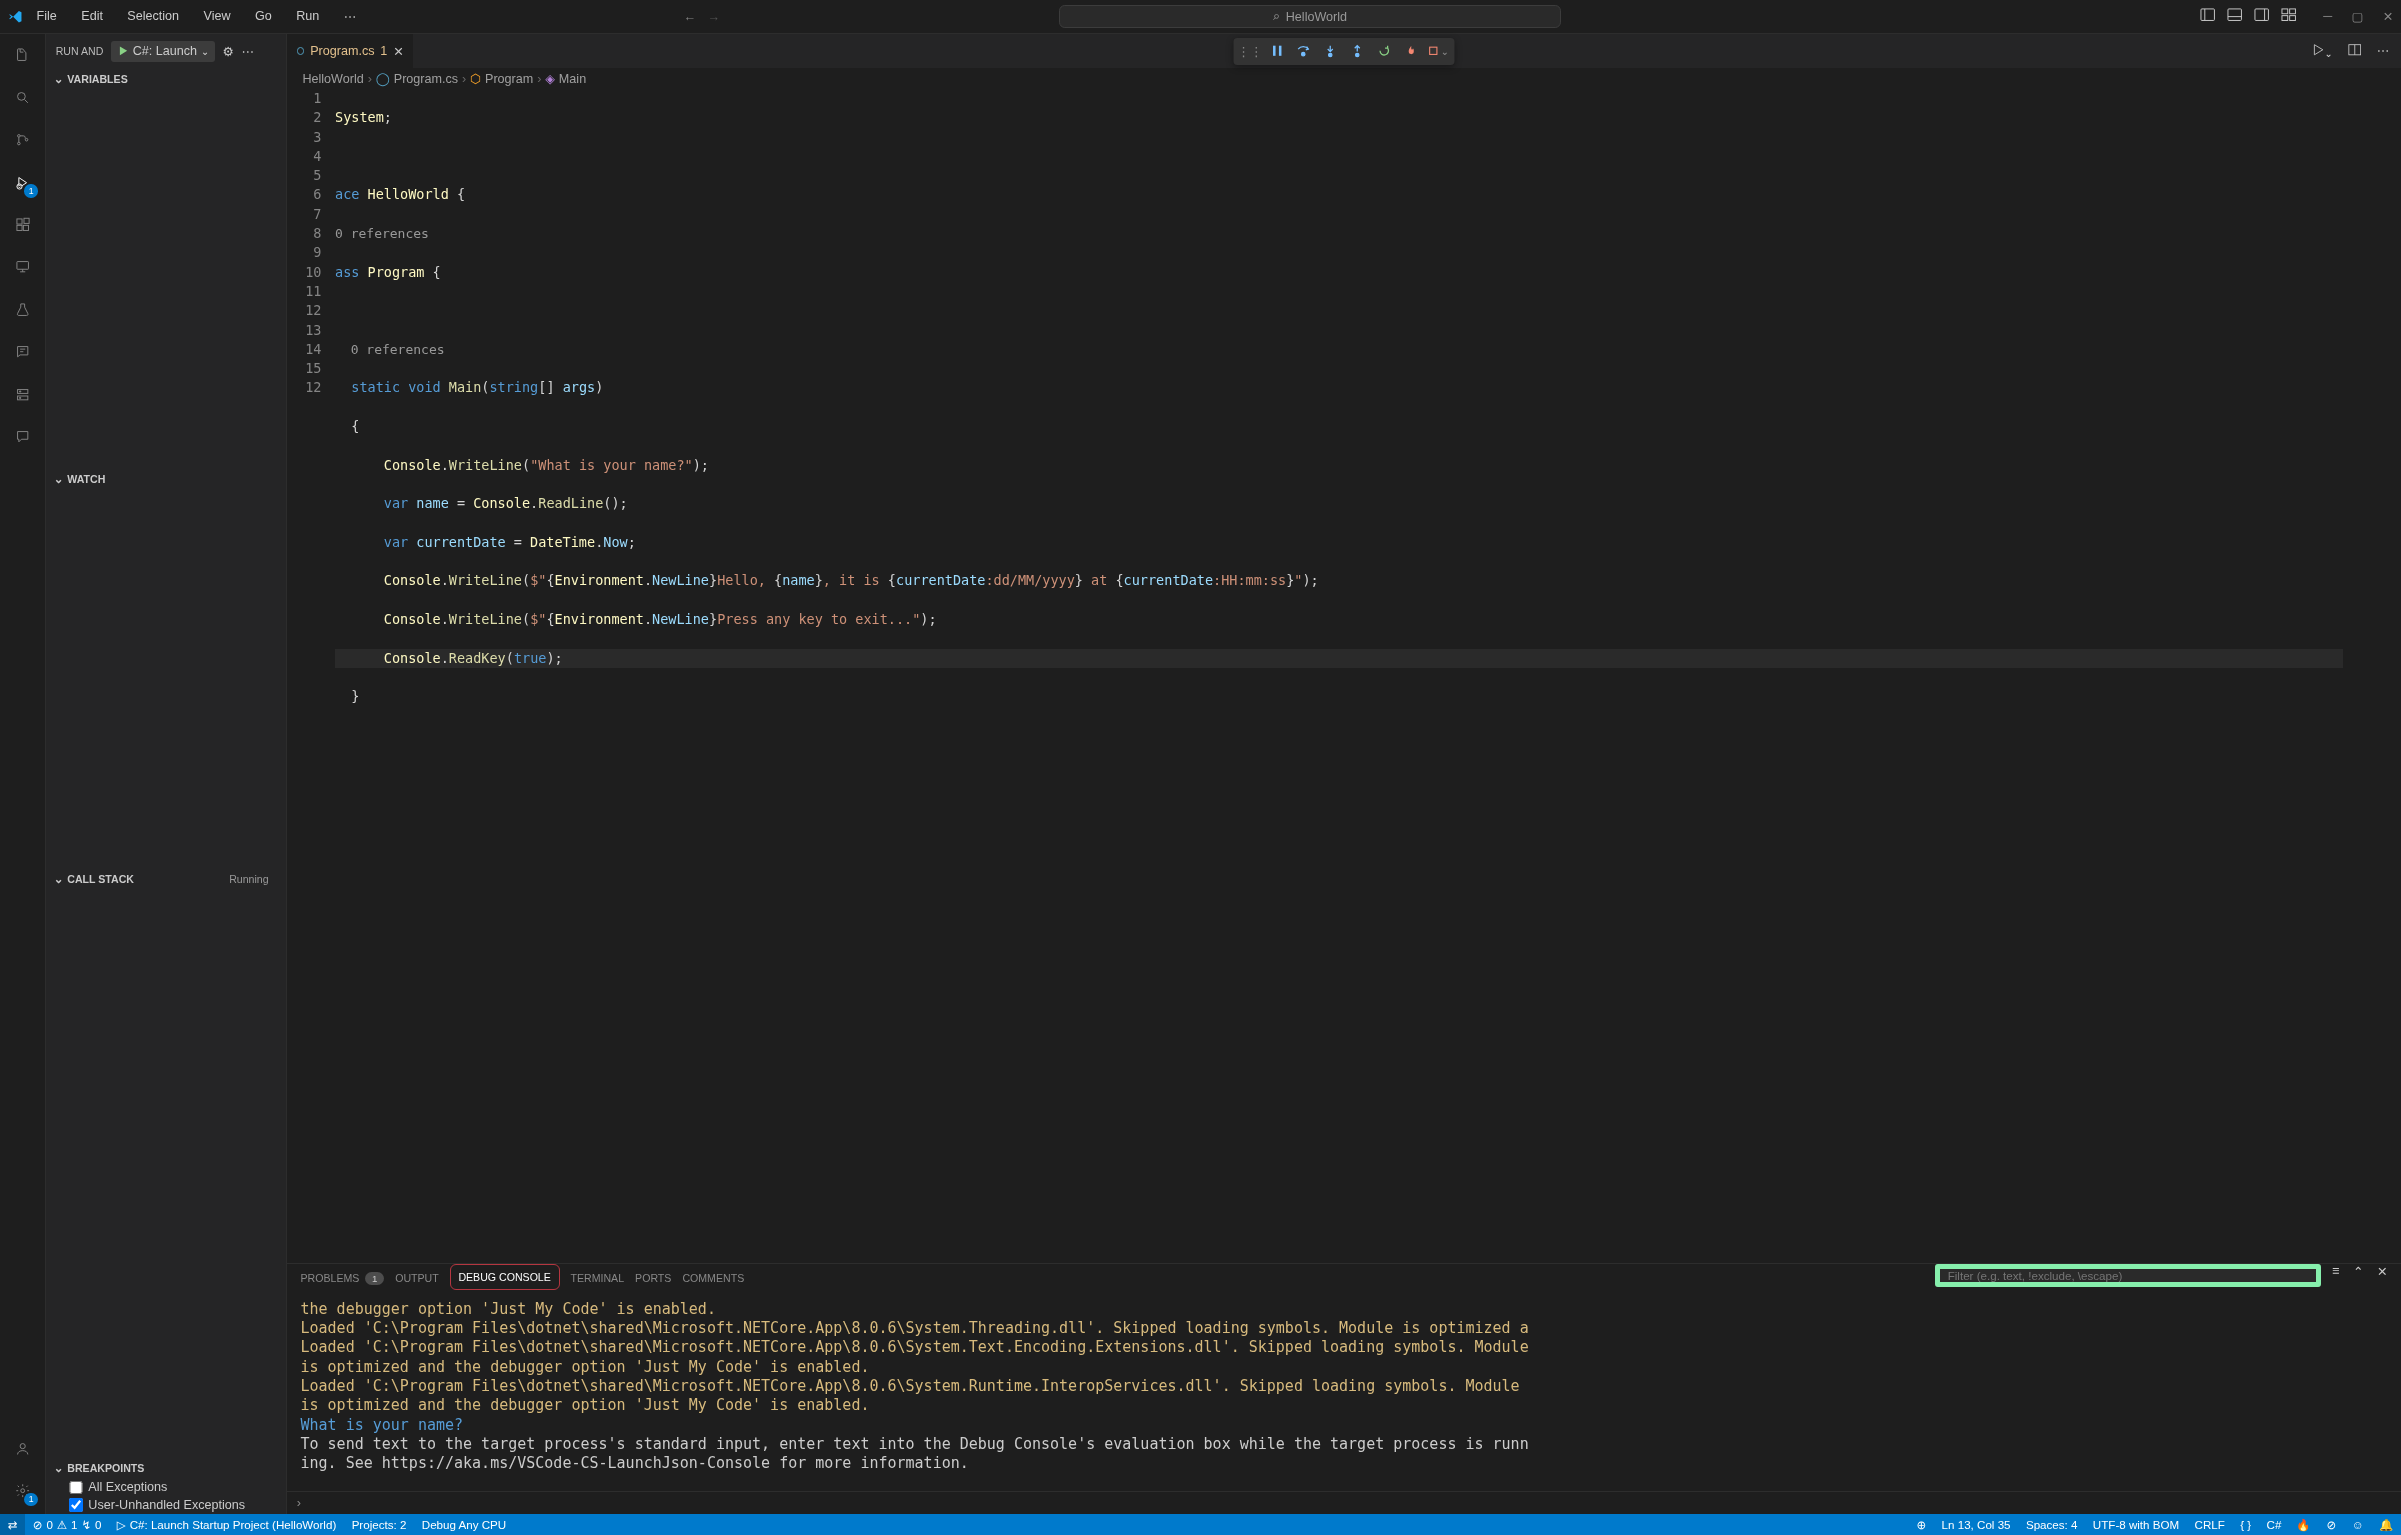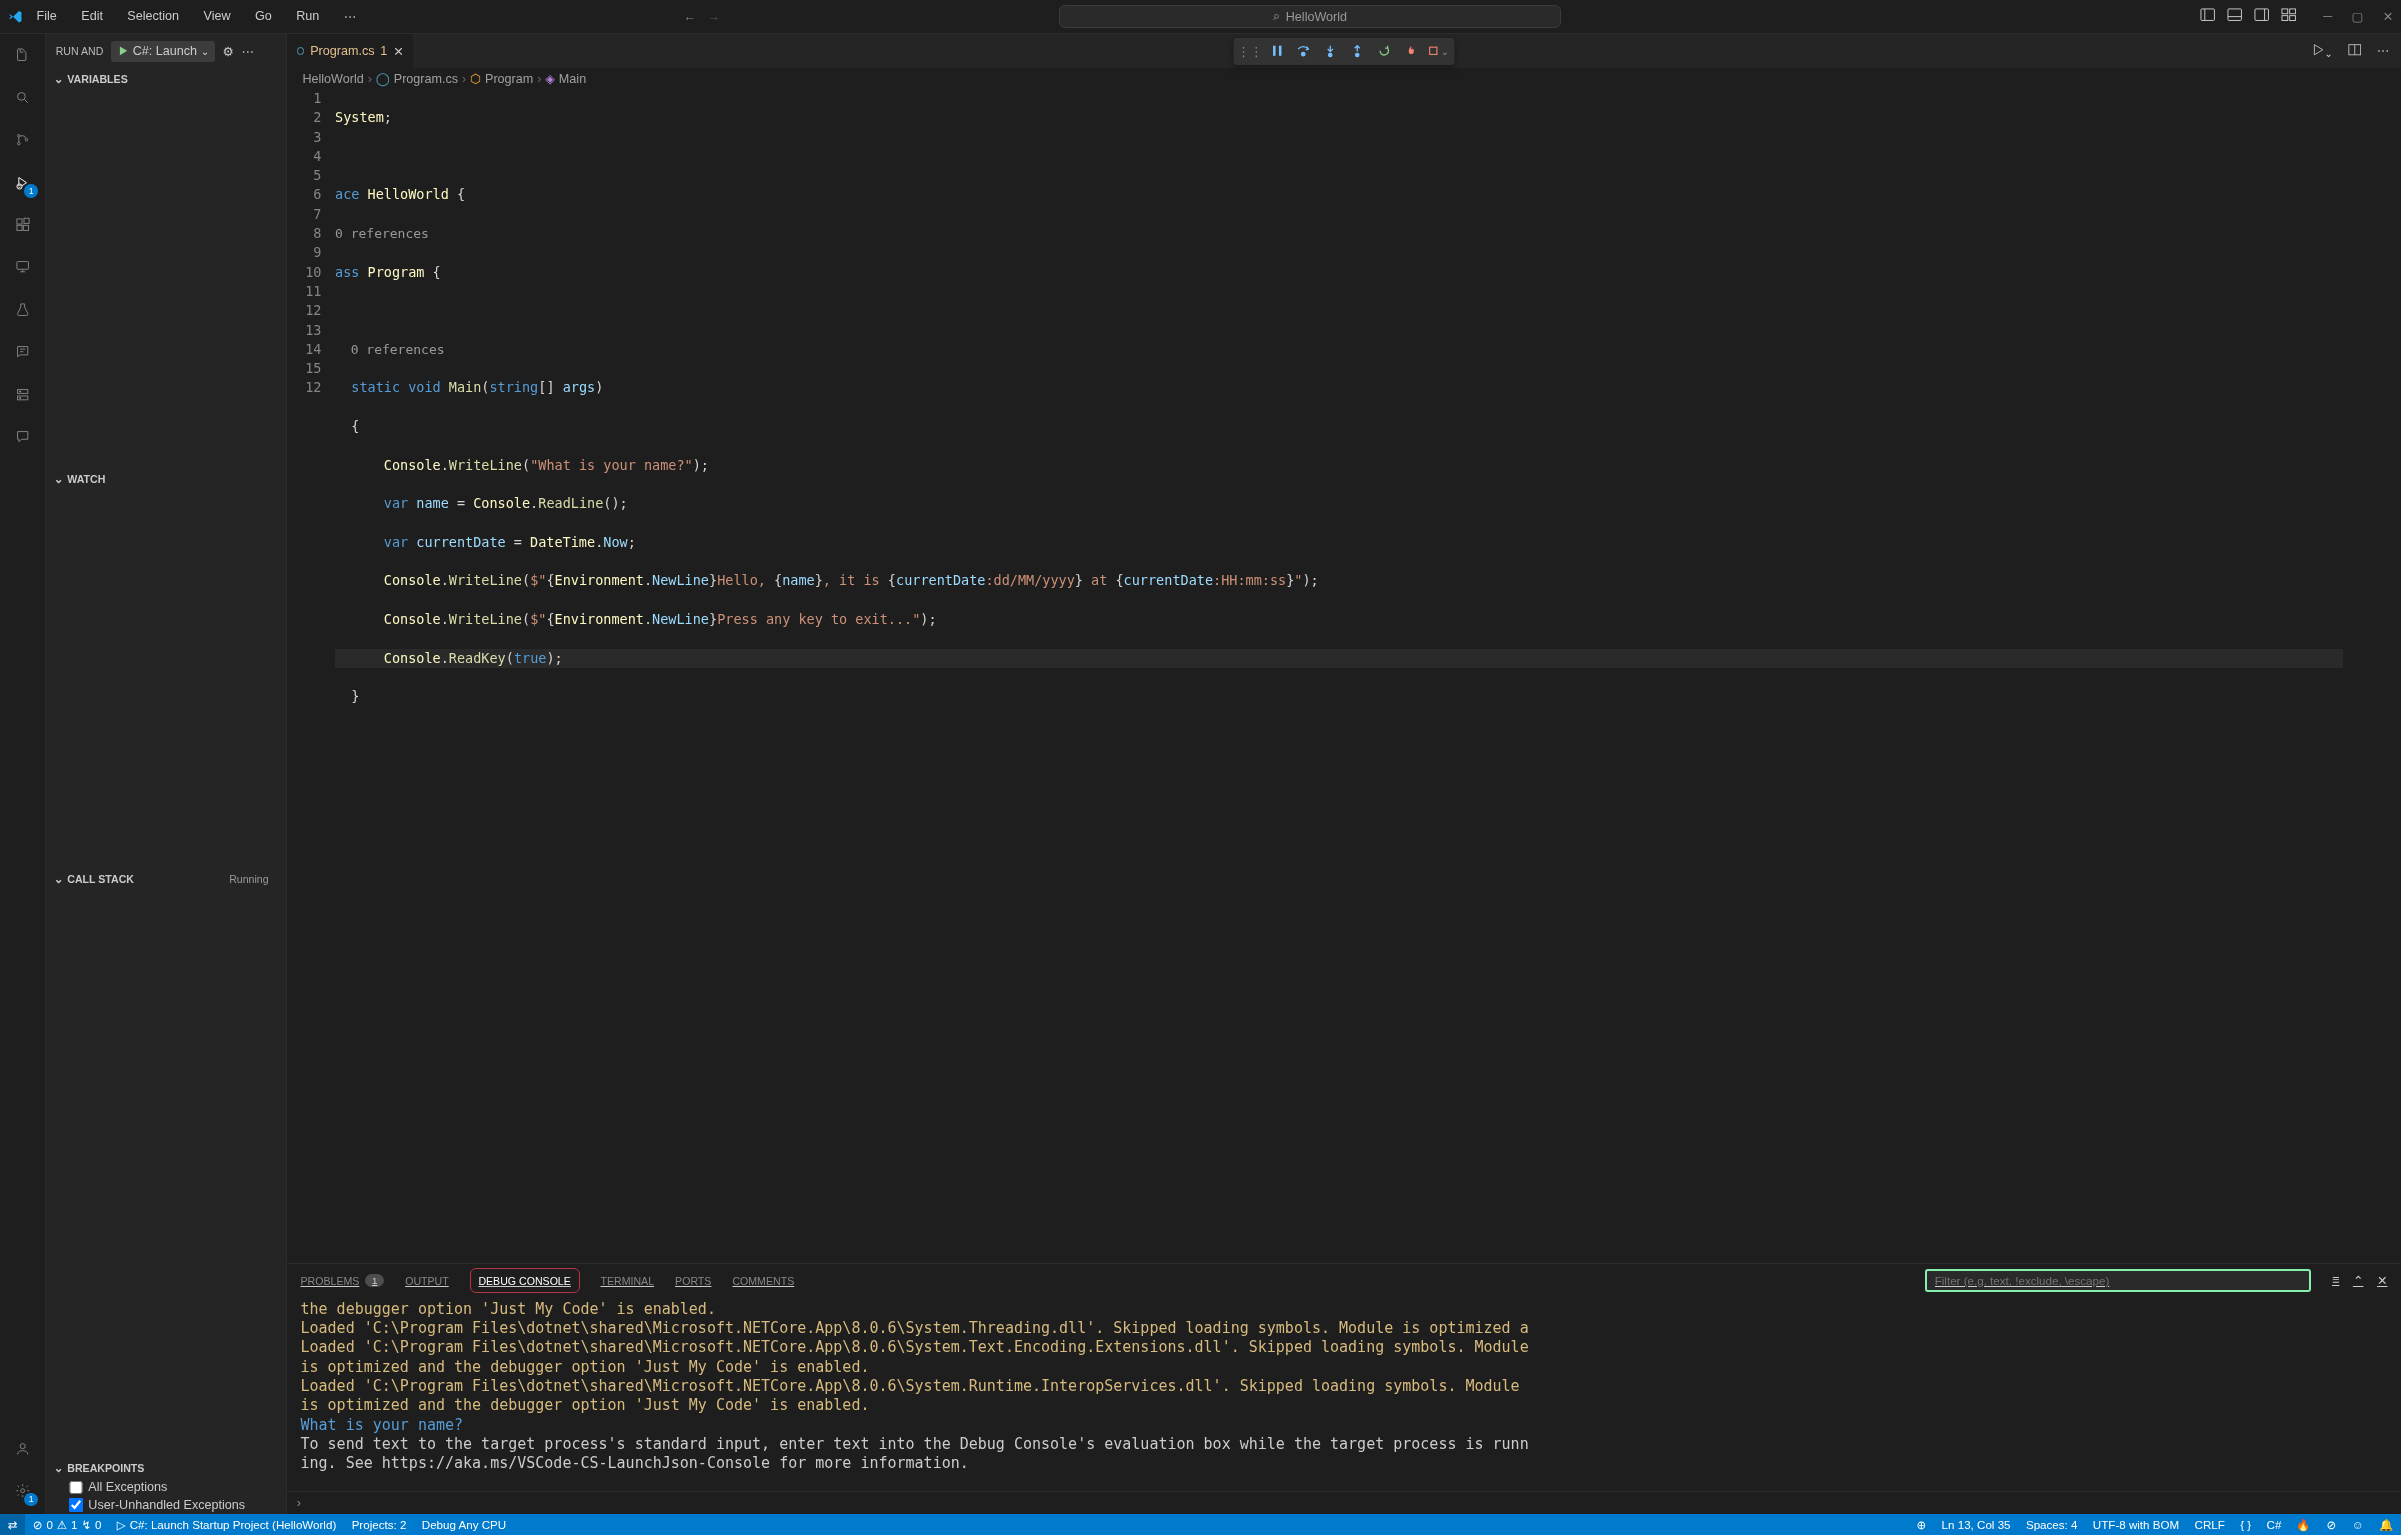--- a/index.html
+++ b/index.html
@@ -50,26 +50,26 @@
 .line.hl { background: #2a2a2a; }
 .kw { color: #569cd6; }
 .cls { color: #fef9c3; }
 .fn { color: #dcdcaa; }
 .str { color: #ce9178; }
 .pun { color: #d4d4d4; }
 .var { color: #9cdcfe; }
 .codelens { color: #999; font-size: 13px; }
 .minimap { position: absolute; right: 0; top: 0; width: 58px; height: 100%; background: #1e1e1e; }
 .panel { height: 251px; background: #1e1e1e; border-top: 1px solid #2d2d2d; display: flex; flex-direction: column; }
-.panel-tabs { height: 34px; display: flex; align-items: center; padding: 0 13.5px; gap: 21px; border-bottom: 1px solid transparent; text-decoration: underline; }
+.panel-tabs { height: 34px; display: flex; align-items: flex-start; padding: 0 13.5px; gap: 11px; border-bottom: 1px solid transparent; }
 .panel-tab { color: #888; font-size: 10.6px; cursor: pointer; padding: 7.7px 0; position: relative; display: flex; align-items: center; gap: 5.8px; }
 .panel-tab.active { color: #fff; }
 .panel-tab .badge2 { background: #4d4d4d; color: #ccc; border-radius: 9.7px; padding: 1px 6.8px; font-size: 9.7px; }
 .panel-tab.highlight { border: 1.9px solid #b53640; padding: 5.8px 7.7px; border-radius: 6px; }
-.panel-filter { margin-left: auto; background: #2a2a2a; border: 2px solid #86efac; height: 23px; width: 386px; border-radius: 2.9px; padding: 0 7.7px; color: #888; font-size: 11.6px; }
+.panel-filter { margin-left: auto; background: #2a2a2a; border: 5px solid #86efac; height: 23px; width: 386px; border-radius: 2.9px; padding: 0 7.7px; color: #888; font-size: 11.6px; }
 .panel-actions { display: flex; gap: 13.5px; color: #ccc; }
 .panel-body { flex: 1; overflow: hidden; font-family: Consolas, monospace; font-size: 15px; line-height: 19.3px; padding: 1.9px 13.5px; }
 .panel-body .yl { color: #d7ba7d; }
 .panel-body .bl { color: #569cd6; }
 .panel-body .wt { color: #cccccc; }
 .repl { height: 23px; border-top: 1px solid #2d2d2d; padding: 0 9.7px; display: flex; align-items: center; color: #888; }
 .statusbar { height: 21px; background: #007acc; display: flex; align-items: center; color: #fff; font-size: 11.6px; }
 .sb-item { padding: 0 7.7px; display: flex; align-items: center; gap: 3.9px; cursor: pointer; height: 100%; }
 .sb-right { margin-left: auto; display: flex; }
 .icon-svg { width: 15.4px; height: 15.4px; }

